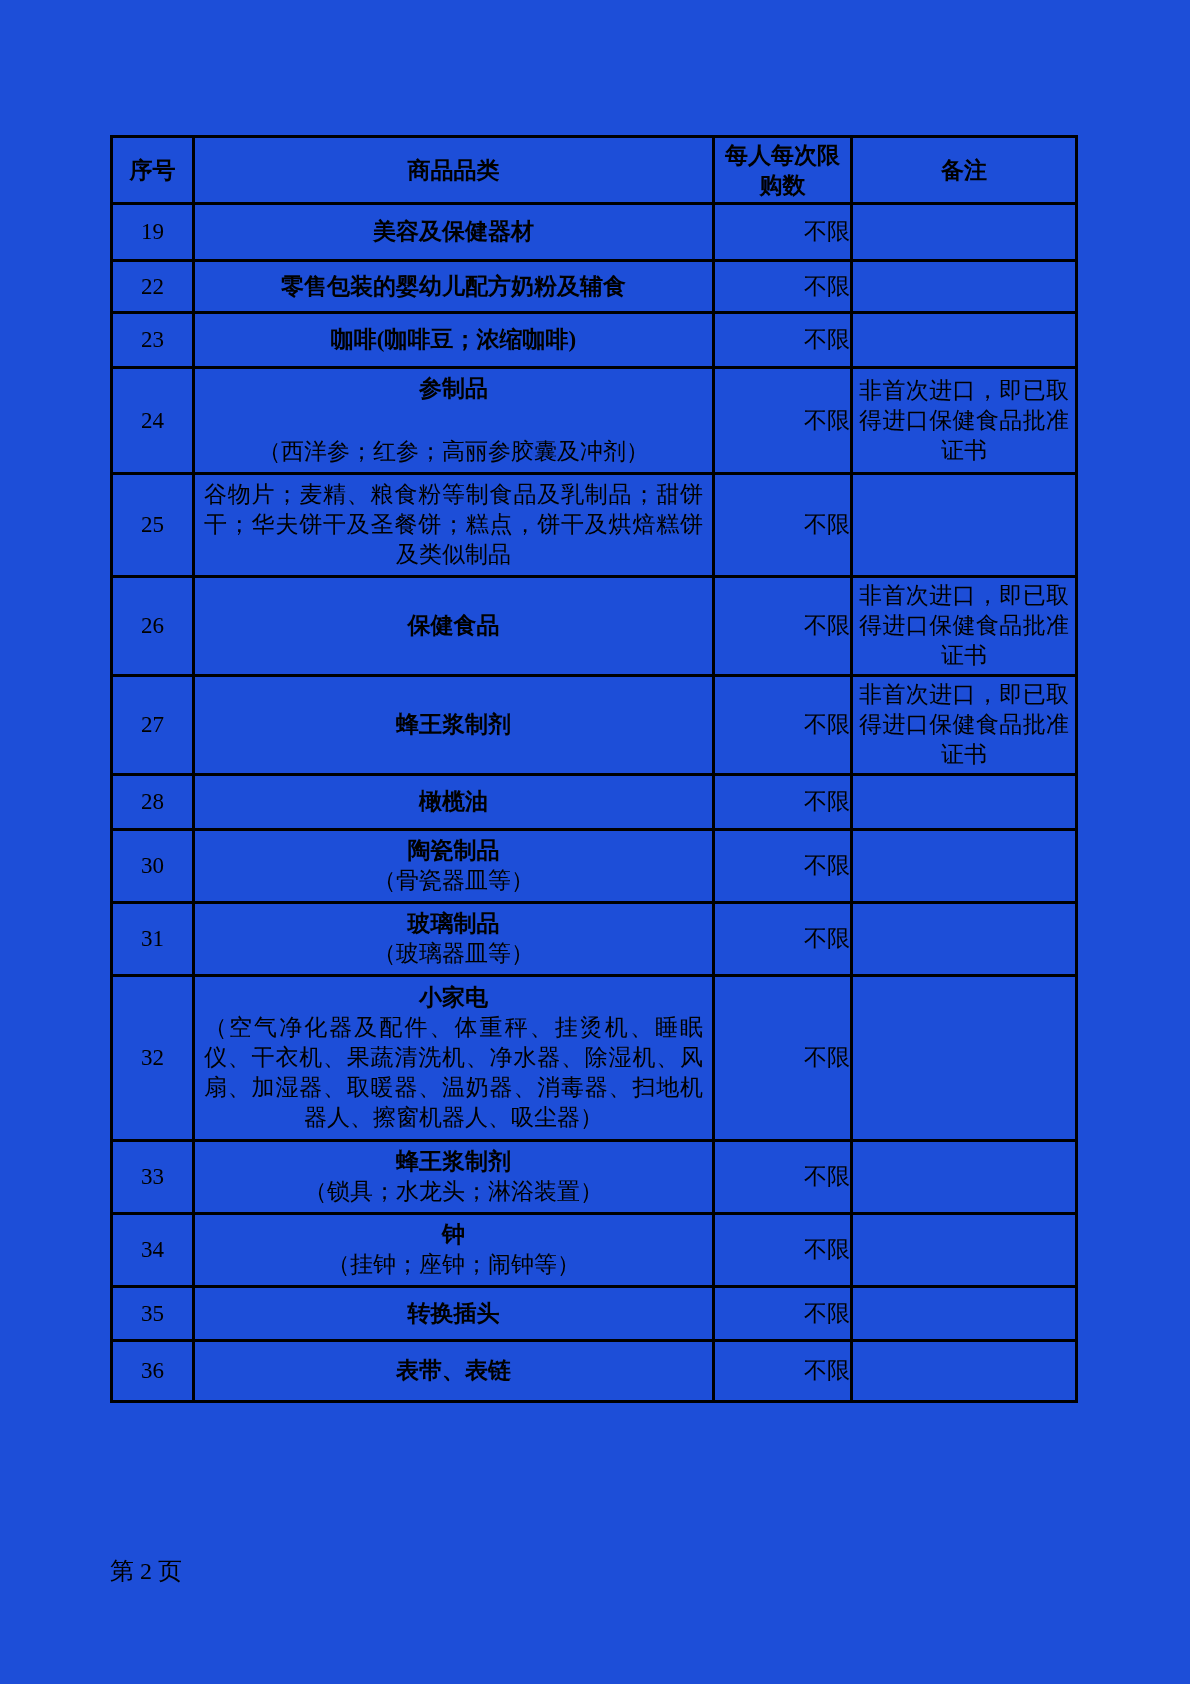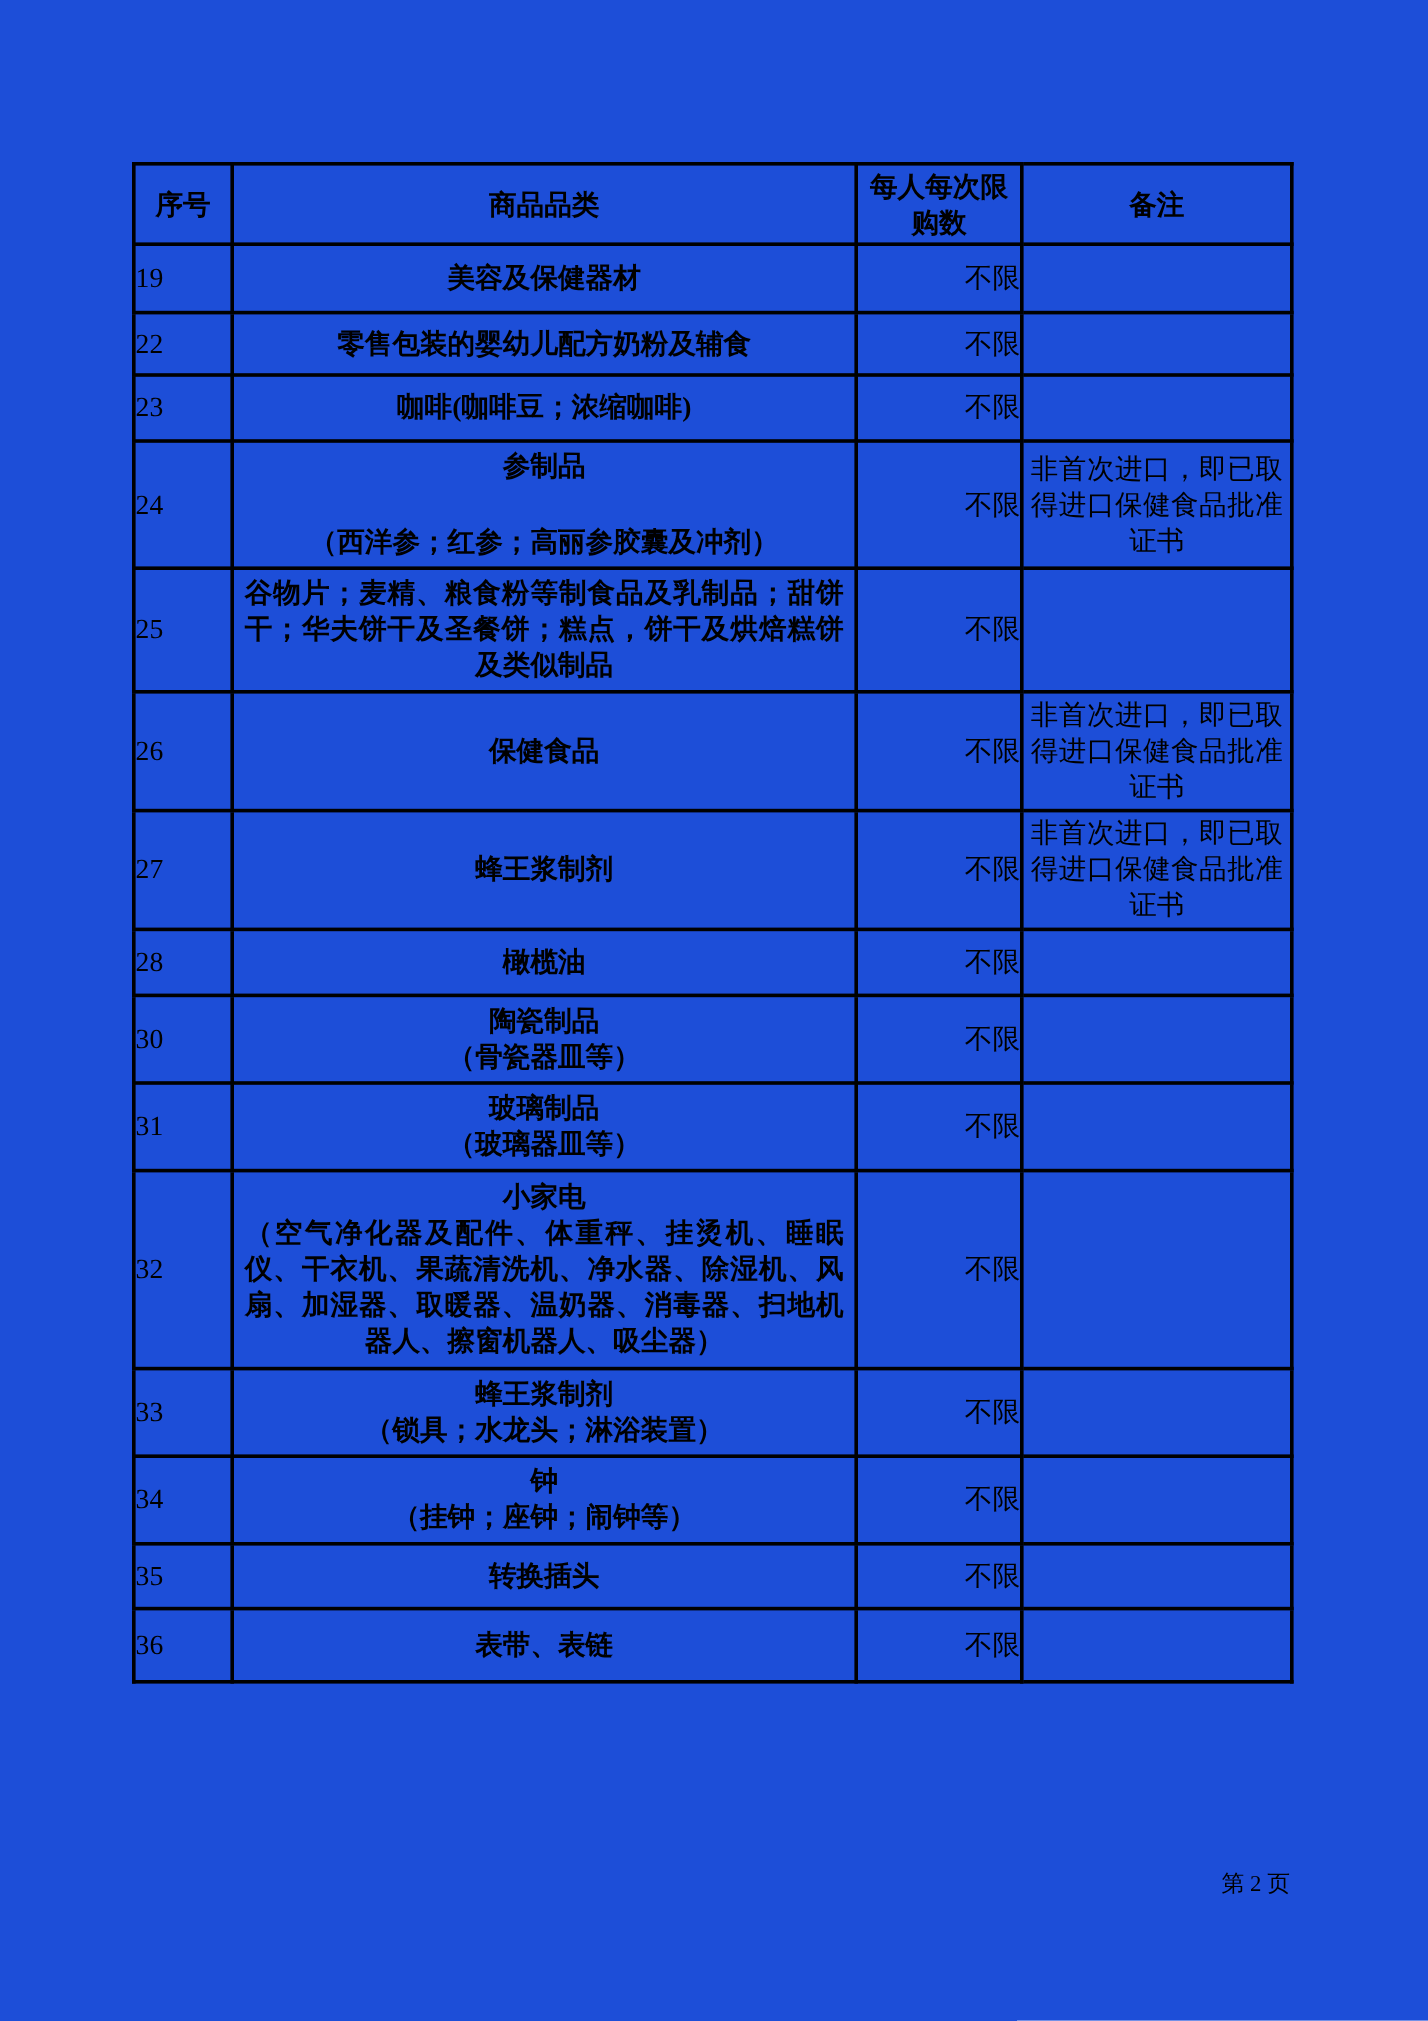--- a/index.html
+++ b/index.html
@@ -31,42 +31,43 @@
     font-size: 23px;
     line-height: 30px;
   }
   .doc-table th {
     font-family: "Liberation Sans", "DejaVu Sans", sans-serif;
     font-weight: bold;
     text-align: center;
     padding: 2px 6px;
   }
   td.c-no {
+    text-align: center;
   }
   td.c-cat {
     padding: 5px 9px;
   }
   .cat-title { text-align: center; font-weight: bold; }
-  .cat-para  { text-align: justify; text-align-last: center; font-weight: bold; }
+  .cat-para  { text-align: justify; text-align-last: center; }
   tr.spread .cat-title { margin-bottom: 33px; }
   td.c-limit {
     text-align: right;
   }
   td.c-remark {
     padding: 3px 6px;
     text-align: justify;
     text-align-last: center;
   }
   .page-footer {
     position: absolute;
     left: 110px;
     top: 1556px;
     width: 965px;
-    text-align: right;
-    font-size: 19px;
+    text-align: left;
+    font-size: 24px;
     line-height: 30px;
   }
 </style>
 </head>
 <body>
 
 <div class="page">
 
   <table class="doc-table">
     <colgroup>

